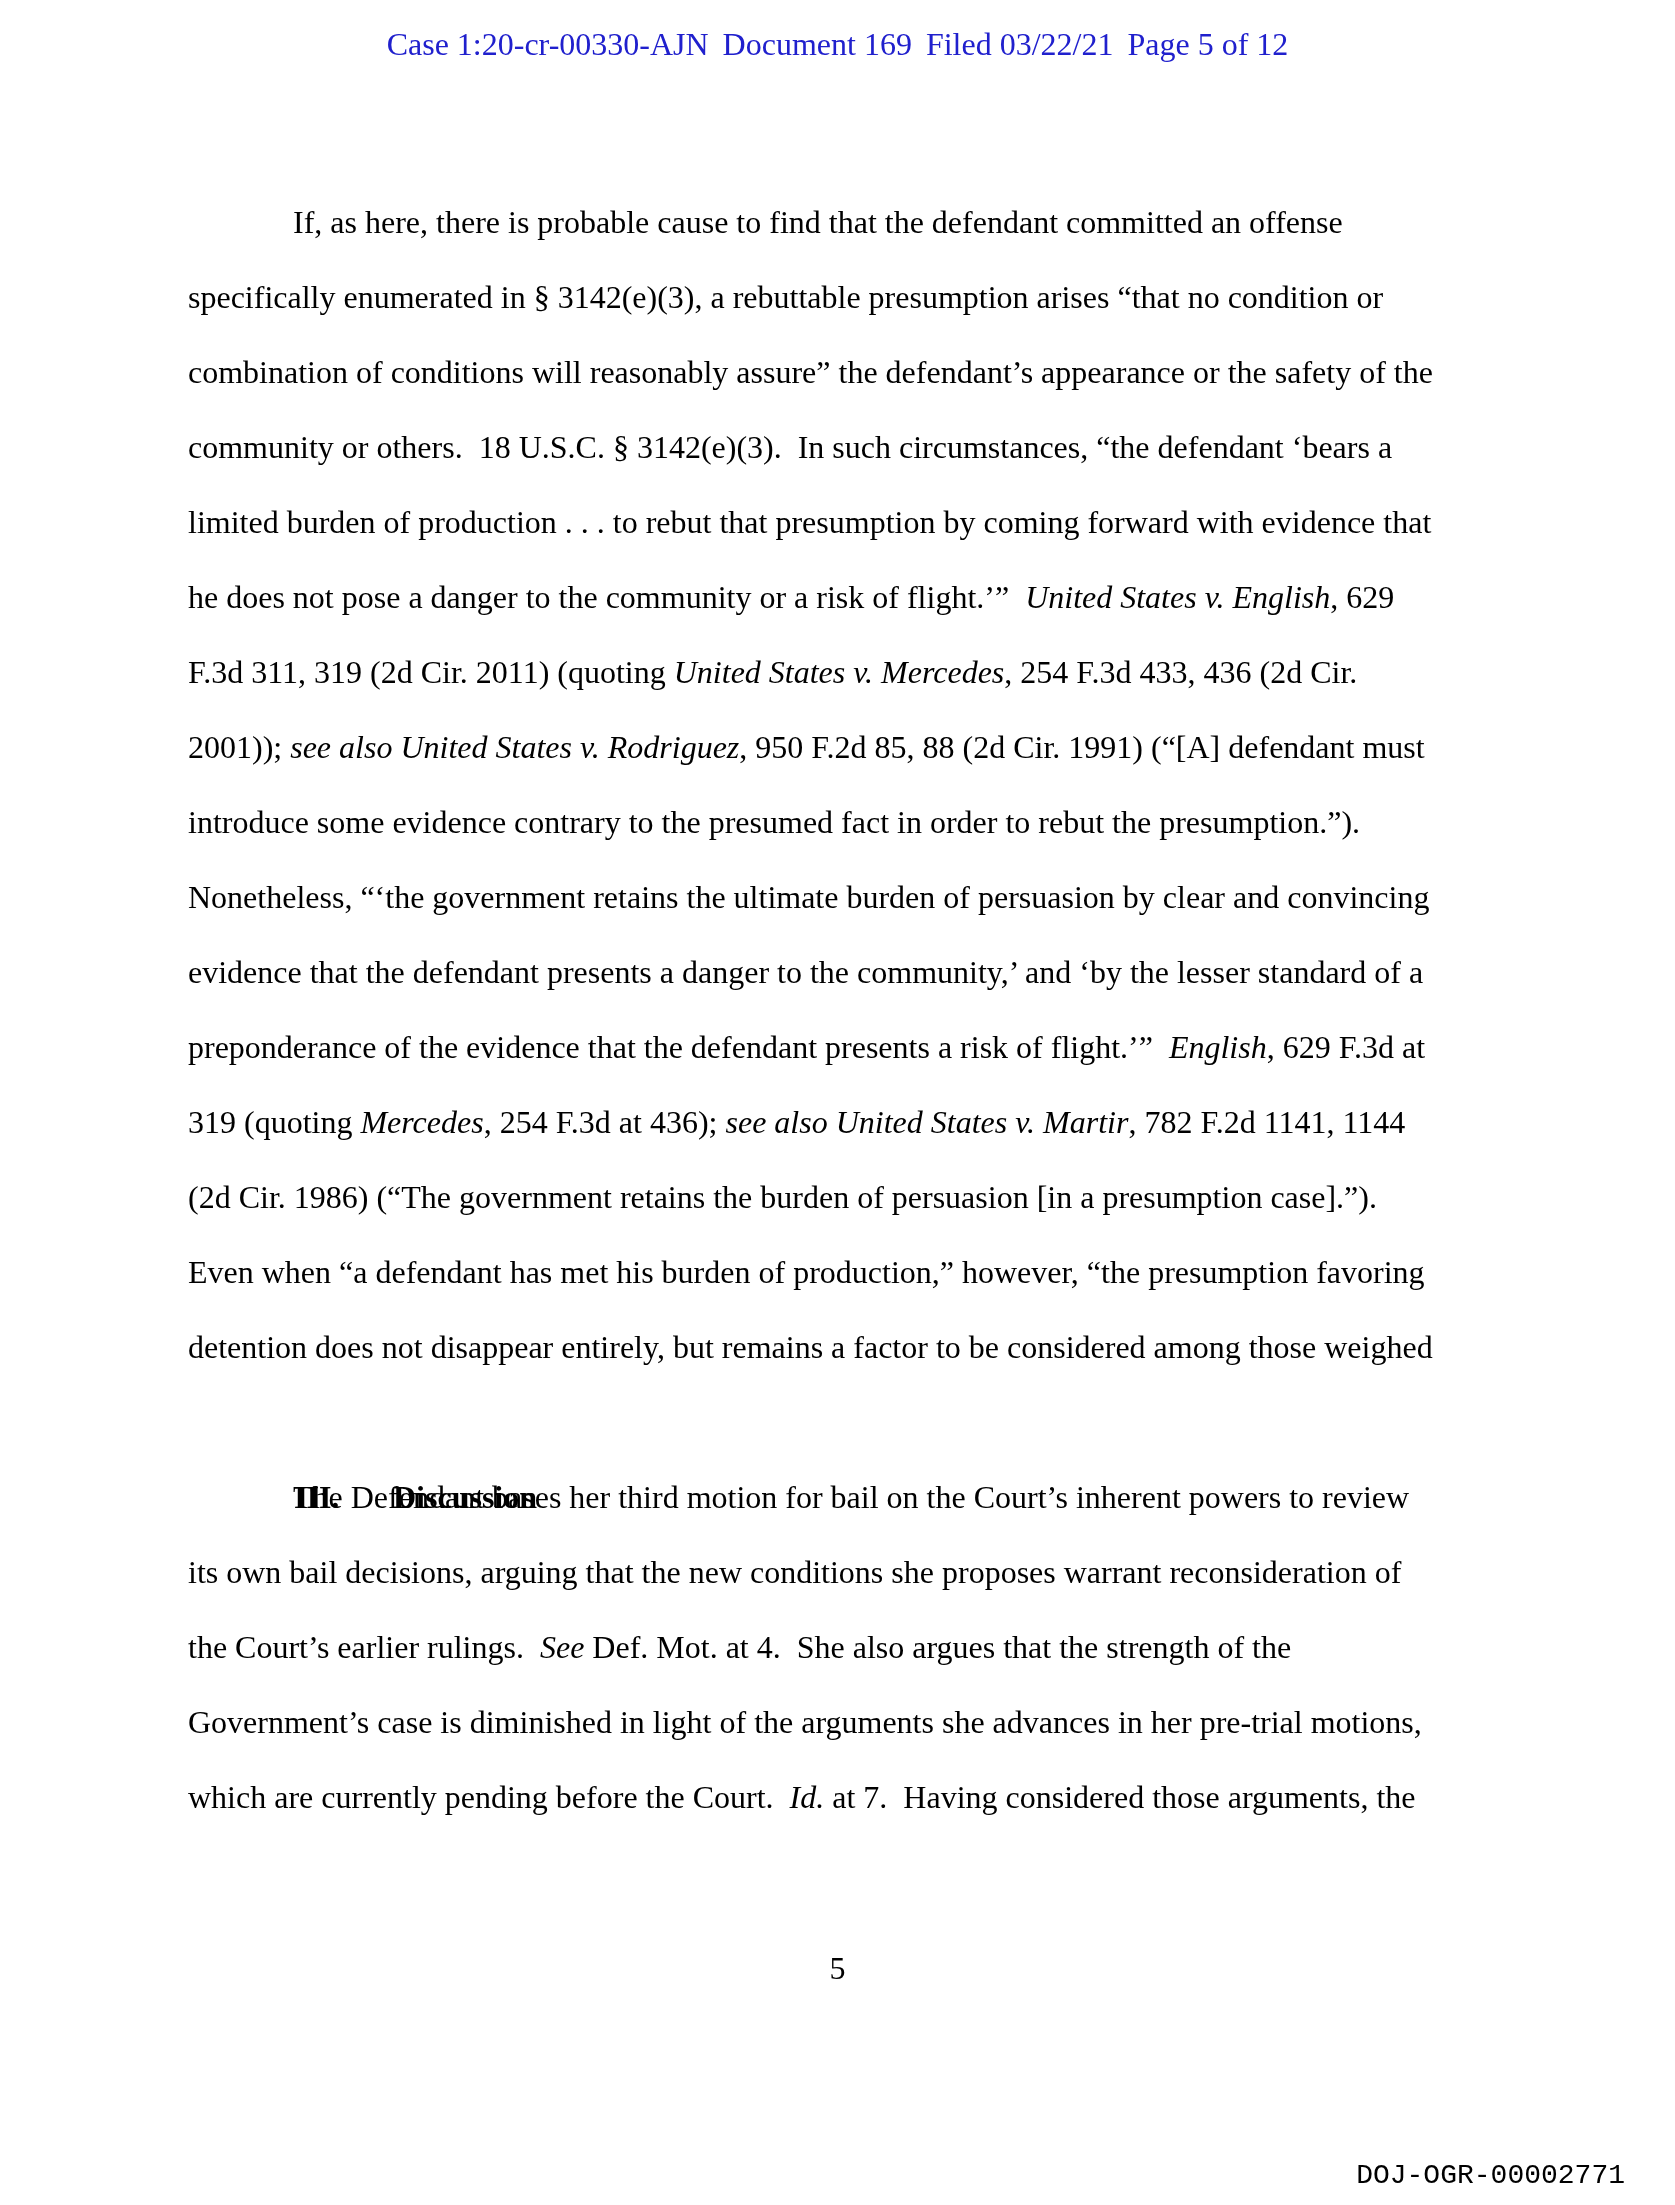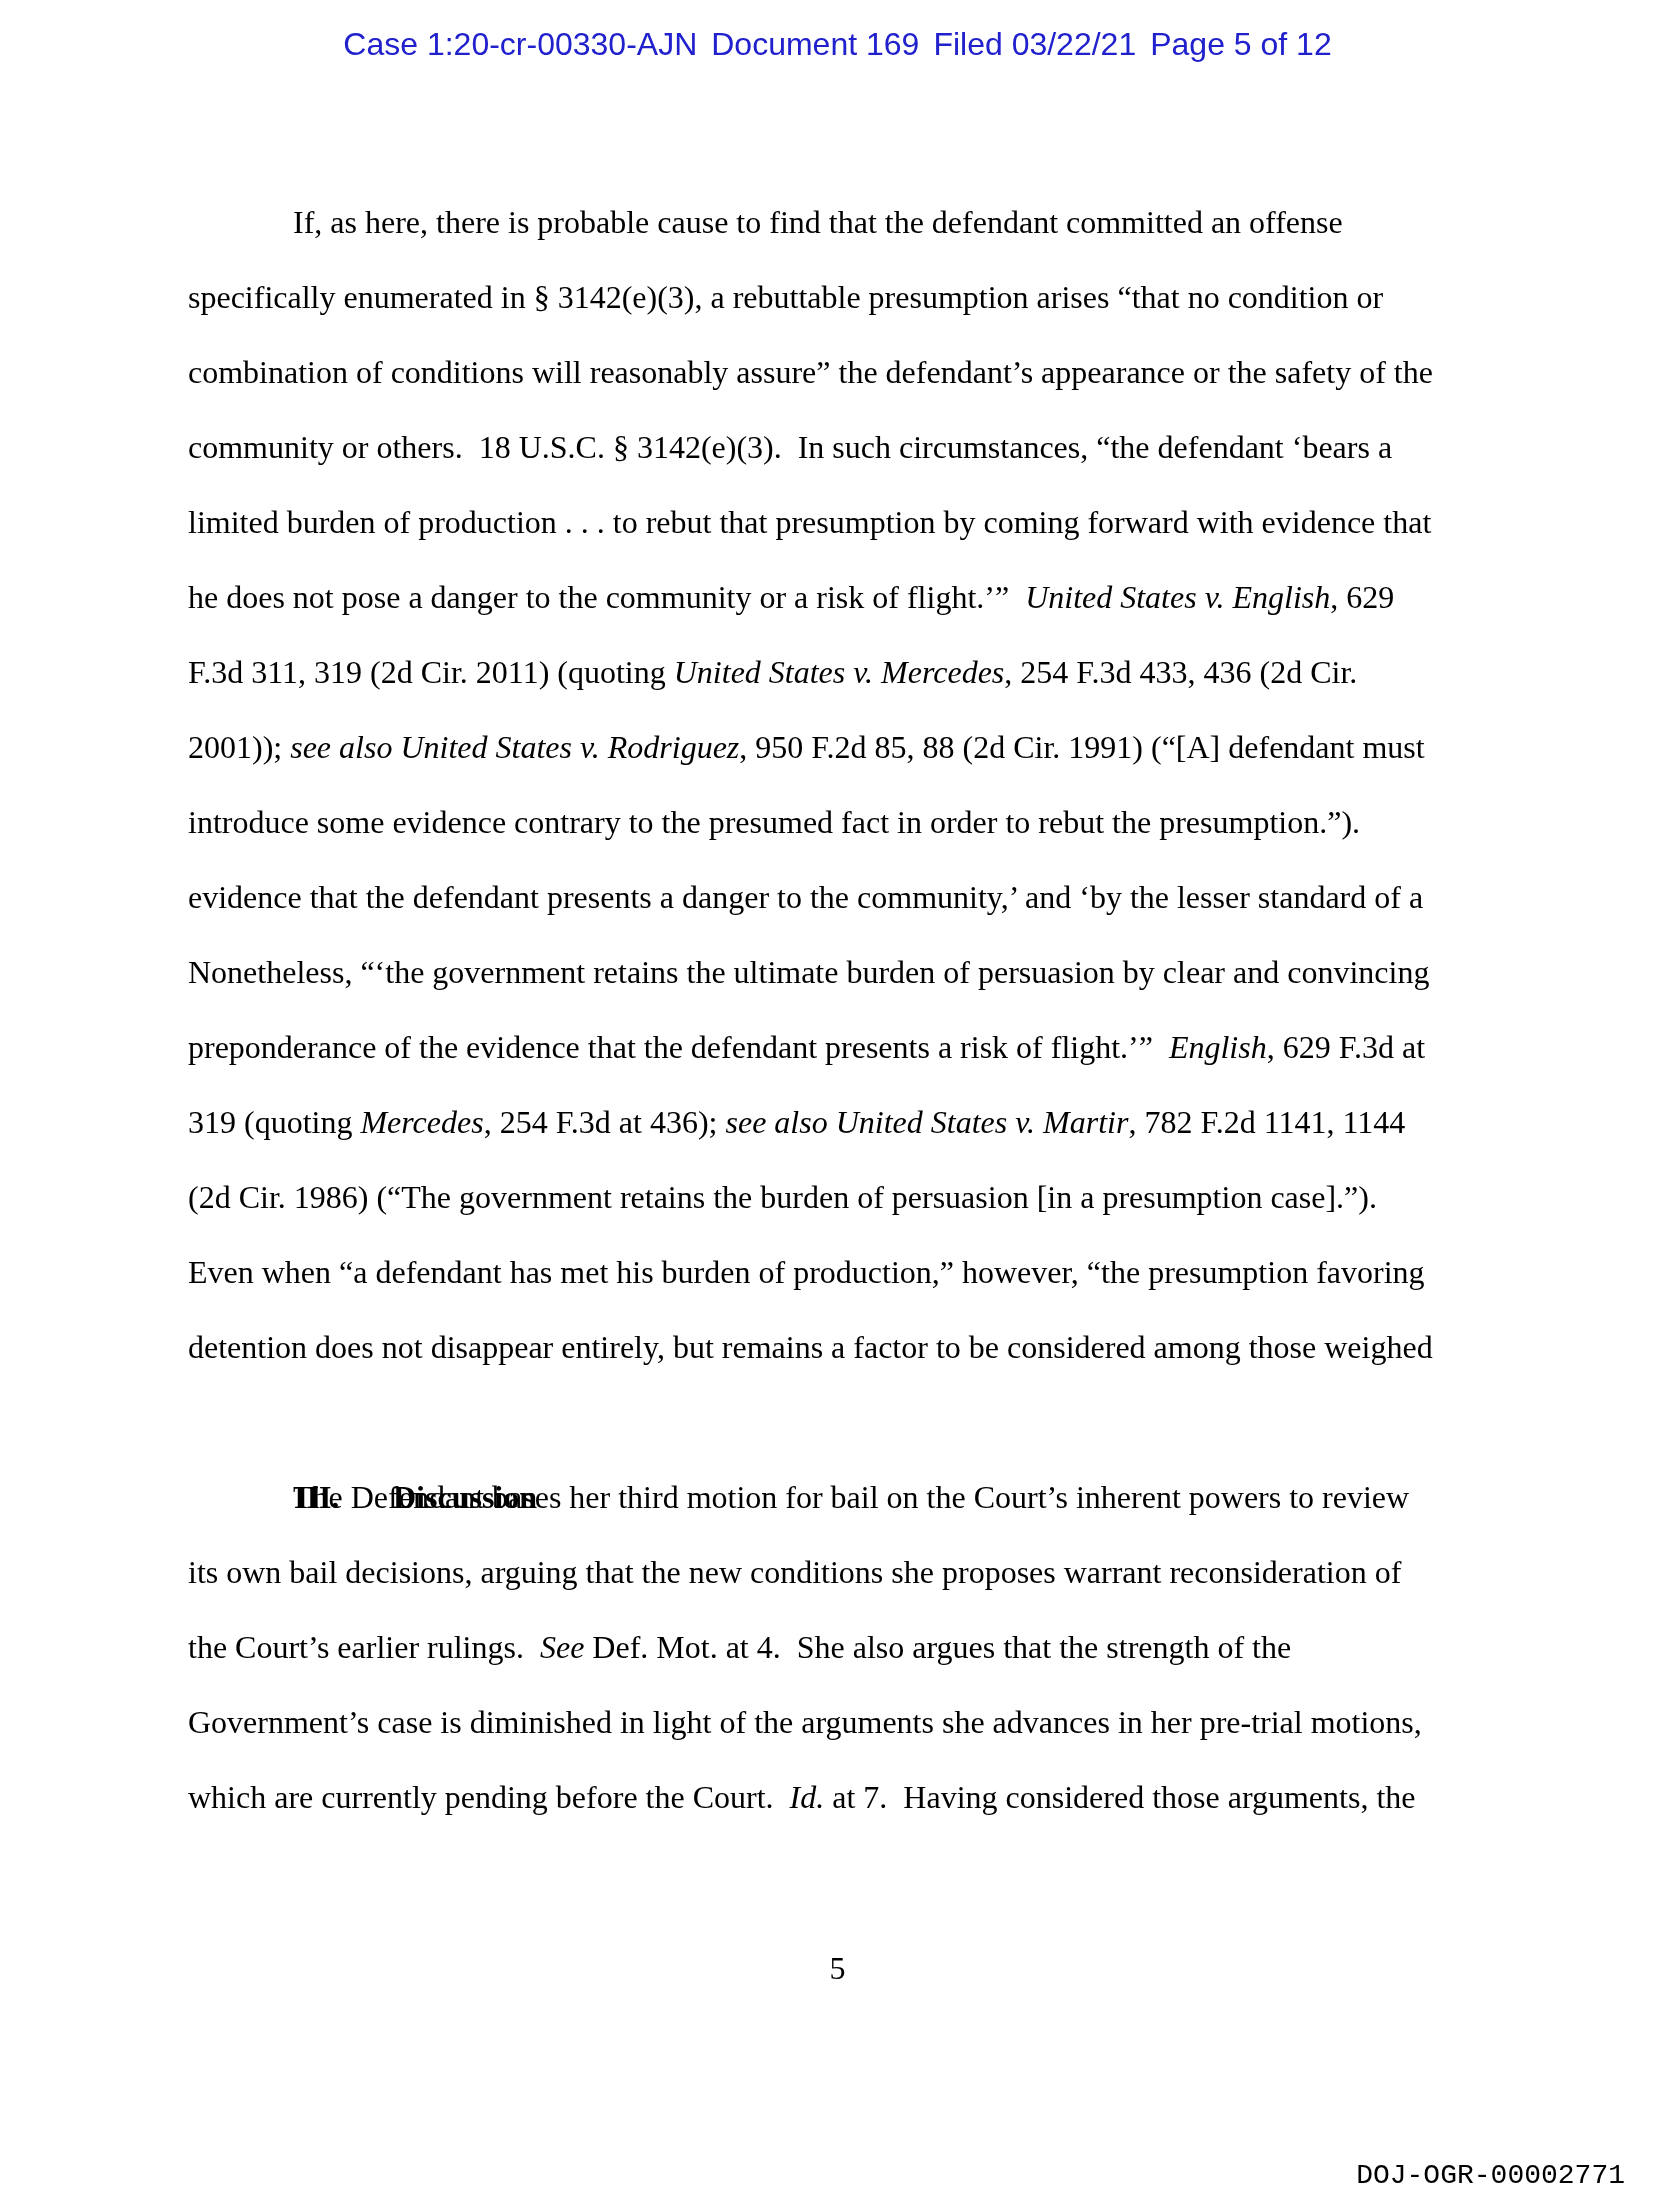--- a/index.html
+++ b/index.html
@@ -17,21 +17,21 @@
     color: #000000;
   }
   .ecf-header {
     position: absolute;
     top: 26px;
     left: 0;
     right: 0;
     display: flex;
     justify-content: center;
     gap: 14px;
-    font-family: Liberation Sans, sans-serif;
+    font-family: Liberation Serif, serif;
     font-size: 32px;
     line-height: 37px;
     white-space: pre;
   }
   .body-text {
     position: absolute;
     left: 188px;
     top: 185px;
     width: 1380px;
     font-size: 32px;
@@ -89,22 +89,22 @@
     <div id="paragraph-1">
         <div class="line indent"><span>If, as here, there is probable cause to find that the defendant committed an offense</span></div>
         <div class="line"><span>specifically enumerated in § 3142(e)(3), a rebuttable presumption arises “that no condition or</span></div>
         <div class="line"><span>combination of conditions will reasonably assure” the defendant’s appearance or the safety of the</span></div>
         <div class="line"><span>community or others.  18 U.S.C. § 3142(e)(3).  In such circumstances, “the defendant ‘bears a</span></div>
         <div class="line"><span>limited burden of production . . . to rebut that presumption by coming forward with evidence that</span></div>
         <div class="line"><span>he does not pose a danger to the community or a risk of flight.’”  </span><span class="italic">United States v. English</span><span>, 629</span></div>
         <div class="line"><span>F.3d 311, 319 (2d Cir. 2011) (quoting </span><span class="italic">United States v. Mercedes</span><span>, 254 F.3d 433, 436 (2d Cir.</span></div>
         <div class="line"><span>2001)); </span><span class="italic">see also United States v. Rodriguez</span><span>, 950 F.2d 85, 88 (2d Cir. 1991) (“[A] defendant must</span></div>
         <div class="line"><span>introduce some evidence contrary to the presumed fact in order to rebut the presumption.”).</span></div>
+        <div class="line"><span>Nonetheless, “‘the government retains the ultimate burden of persuasion by clear and convincing</span></div>
         <div class="line"><span>evidence that the defendant presents a danger to the community,’ and ‘by the lesser standard of a</span></div>
-        <div class="line"><span>Nonetheless, “‘the government retains the ultimate burden of persuasion by clear and convincing</span></div>
         <div class="line"><span>preponderance of the evidence that the defendant presents a risk of flight.’”  </span><span class="italic">English</span><span>, 629 F.3d at</span></div>
         <div class="line"><span>319 (quoting </span><span class="italic">Mercedes</span><span>, 254 F.3d at 436); </span><span class="italic">see also United States v. Martir</span><span>, 782 F.2d 1141, 1144</span></div>
         <div class="line"><span>(2d Cir. 1986) (“The government retains the burden of persuasion [in a presumption case].”).</span></div>
         <div class="line"><span>Even when “a defendant has met his burden of production,” however, “the presumption favoring</span></div>
         <div class="line"><span>detention does not disappear entirely, but remains a factor to be considered among those weighed</span></div>
       </div>
     <div class="section-heading">
       <span class="h-num">III.</span><span>Discussion</span>
     </div>
     <div id="paragraph-2">

